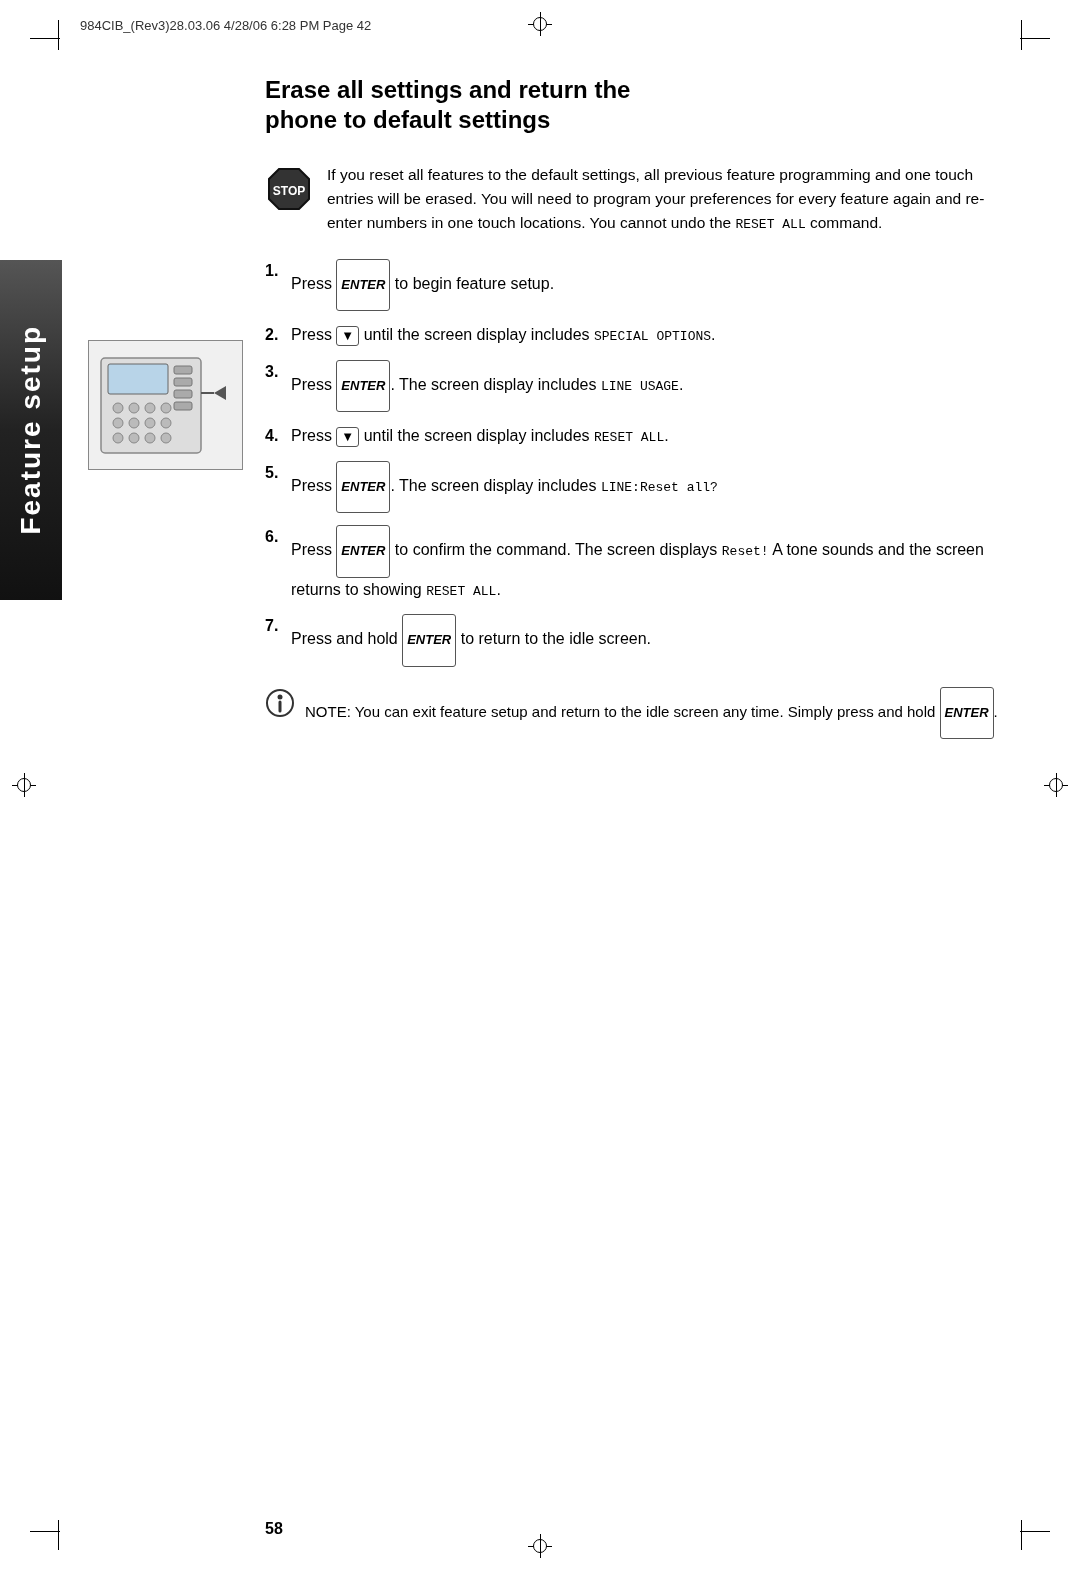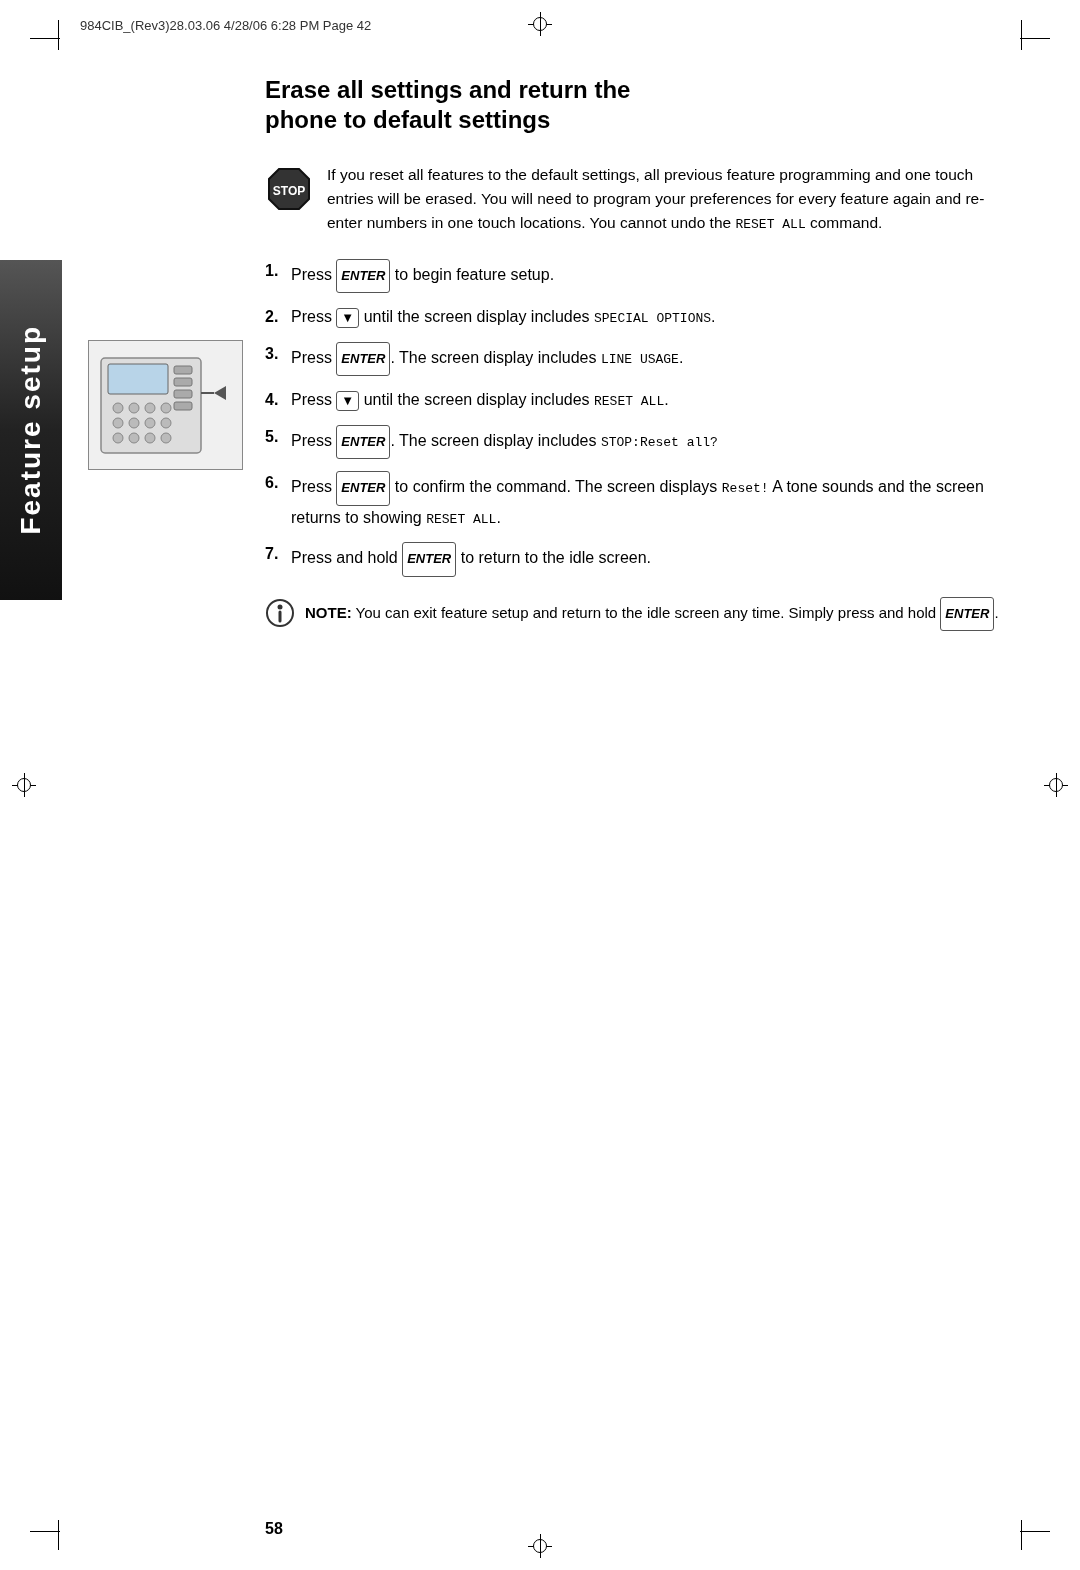--- a/index.html
+++ b/index.html
@@ -193,21 +193,21 @@
     }
 
     .step-text {
       flex: 1;
     }
 
     .key-btn {
       display: inline-block;
       border: 1.5px solid #555;
       border-radius: 3px;
-      padding: 7px 4px;
+      padding: 16px 4px;
       font-size: 13px;
       font-family: Arial, Helvetica, sans-serif;
       font-weight: bold;
       color: #000;
       background: #fff;
       line-height: 1.4;
       vertical-align: middle;
       font-style: italic;
     }
 
@@ -240,21 +240,21 @@
     }
 
     .note-text {
       font-size: 15px;
       color: #000;
       line-height: 1.55;
       font-family: Arial, Helvetica, sans-serif;
     }
 
     .note-label {
-      font-weight: bold;
+      font-weight: normal;
     }
 
     
     .page-number {
       position: absolute;
       bottom: 32px;
       left: 265px;
       font-size: 16px;
       font-weight: bold;
       color: #000;
@@ -376,21 +376,21 @@
     <li class="step-item">
       <span class="step-num">4.</span>
       <span class="step-text">
         Press <span class="down-arrow-btn">▼</span> until the screen display includes <span class="mono">RESET ALL</span>.
       </span>
     </li>
 
     <li class="step-item">
       <span class="step-num">5.</span>
       <span class="step-text">
-        Press <span class="key-btn">ENTER</span>. The screen display includes <span class="mono">STOP:Reset all?</span>
+        Press <span class="key-btn">ENTER</span>. The screen display includes <span class="mono">LINE:Reset all?</span>
       </span>
     </li>
 
     <li class="step-item">
       <span class="step-num">6.</span>
       <span class="step-text">
         Press <span class="key-btn">ENTER</span> to confirm the command. The screen displays <span class="mono">Reset!</span> A tone sounds and the screen returns to showing <span class="mono">RESET ALL</span>.
       </span>
     </li>
 

